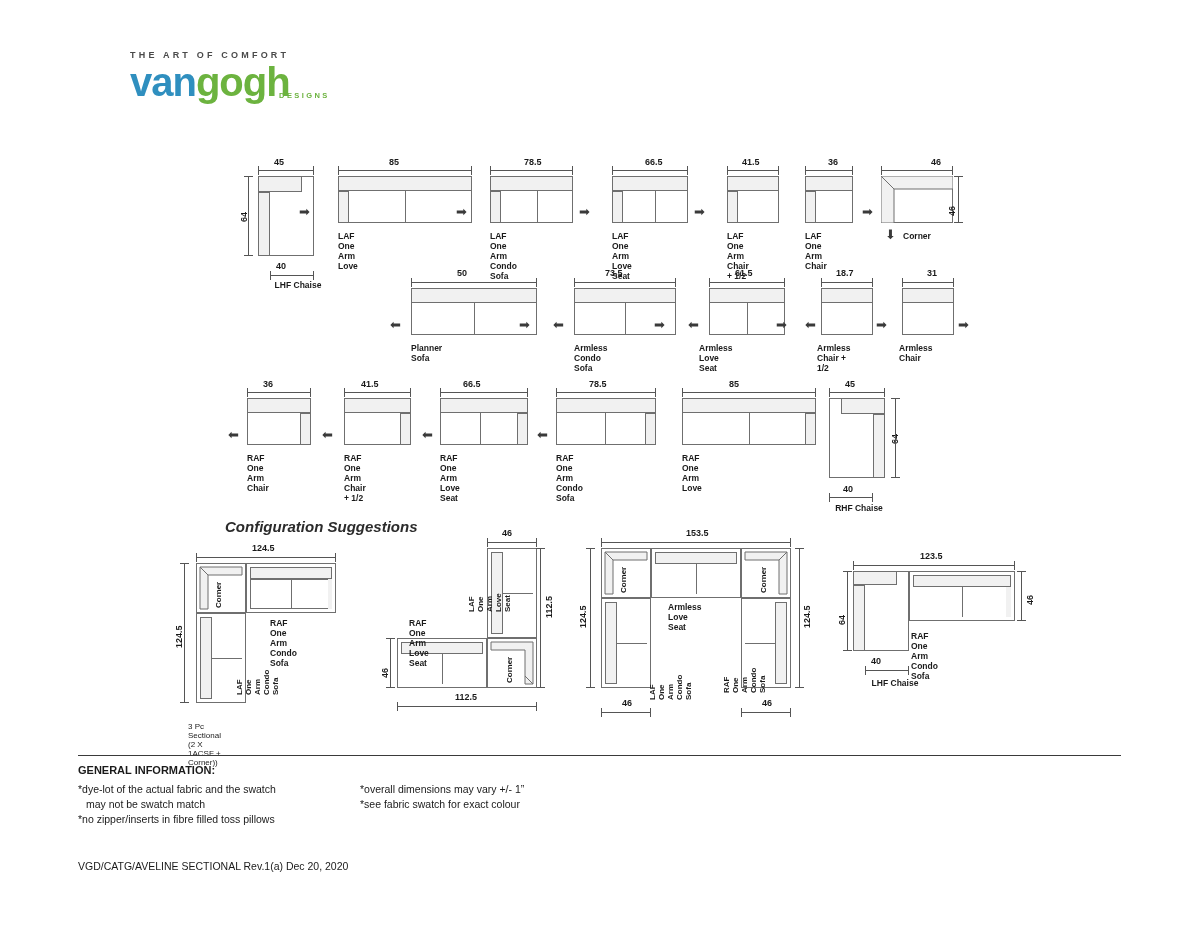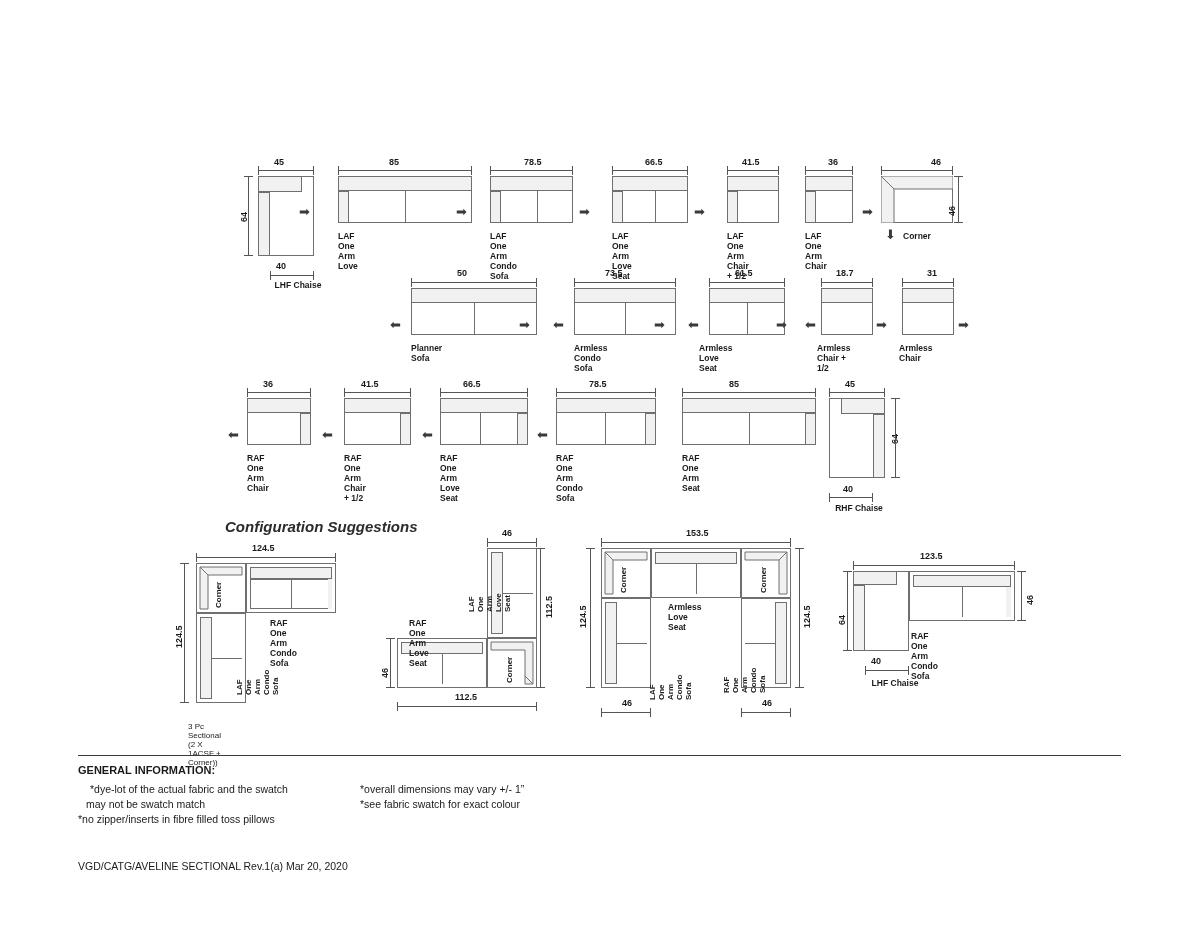--- a/index.html
+++ b/index.html
@@ -47,20 +47,29 @@
   .gen-l{position:absolute;font-size:10.5px;color:#1a1a1a;line-height:15px;}
   .footer{position:absolute;left:78px;top:860px;font-size:10.5px;color:#1a1a1a;}
 
   .note{position:absolute;font-size:8px;color:#1a1a1a;}
 </style>
 </head>
 <body>
 
 <div class="page">
 
+  <div class="logo">
+    <div class="logo-inner">
+      <div class="logo-tag">THE ART OF COMFORT</div>
+      <div class="logo-word">
+        <span class="van">van</span><span class="gogh">gogh</span>
+      </div>
+      <div class="logo-designs">DESIGNS</div>
+    </div>
+  </div>
 
 
   <div class="piece">
     <div class="dim" style="left:274px;top:157px;">45</div>
     <div class="dimline" style="left:258px;top:170px;width:56px;height:1px;"></div>
     <div class="tick" style="left:258px;top:166px;height:9px;"></div>
     <div class="tick" style="left:313px;top:166px;height:9px;"></div>
 
     <div class="dimv" style="left:239px;top:222px;">64</div>
     <div class="dimline" style="left:248px;top:176px;width:1px;height:80px;"></div>
@@ -285,21 +294,21 @@
 
   <div class="piece">
     <div class="dim" style="left:729px;top:379px;">85</div>
     <div class="dimline" style="left:682px;top:392px;width:134px;height:1px;"></div>
     <div class="tick" style="left:682px;top:388px;height:9px;"></div>
     <div class="tick" style="left:815px;top:388px;height:9px;"></div>
     <div class="frame" style="left:682px;top:398px;width:134px;height:47px;"></div>
     <div class="fill" style="left:682px;top:398px;width:134px;height:15px;"></div>
     <div class="fill" style="left:805px;top:413px;width:11px;height:32px;"></div>
     <div class="dimline" style="left:749px;top:413px;width:1px;height:32px;background:#6f6f6f;"></div>
-    <div class="cap" style="left:682px;top:453px;">RAF One Arm Seat</div>
+    <div class="cap" style="left:682px;top:453px;">RAF One Arm Love</div>
   </div>
 
   <div class="piece">
     <div class="dim" style="left:845px;top:379px;">45</div>
     <div class="dimline" style="left:829px;top:392px;width:56px;height:1px;"></div>
     <div class="tick" style="left:829px;top:388px;height:9px;"></div>
     <div class="tick" style="left:884px;top:388px;height:9px;"></div>
     <div class="frame" style="left:829px;top:398px;width:56px;height:80px;"></div>
     <div class="fill" style="left:841px;top:398px;width:44px;height:16px;"></div>
     <div class="fill" style="left:873px;top:414px;width:12px;height:64px;"></div>
@@ -478,20 +487,20 @@
     <div class="cap" style="left:911px;top:631px;">RAF One Arm Condo Sofa</div>
 
     <div class="dimv" style="left:1025px;top:605px;">46</div>
     <div class="dimline" style="left:1021px;top:571px;width:1px;height:50px;"></div>
     <div class="tickh" style="left:1017px;top:571px;width:9px;"></div>
     <div class="tickh" style="left:1017px;top:620px;width:9px;"></div>
   </div>
 
   <div class="hr"></div>
   <div class="gen-title">GENERAL INFORMATION:</div>
-  <div class="gen-l" style="left:78px;top:782px;margin-left:12px;">*dye-lot of the actual fabric and the swatch</div>
+  <div class="gen-l" style="left:78px;top:782px;">*dye-lot of the actual fabric and the swatch</div>
   <div class="gen-l" style="left:86px;top:797px;">may not be swatch match</div>
   <div class="gen-l" style="left:78px;top:812px;">*no zipper/inserts in fibre filled toss pillows</div>
   <div class="gen-l" style="left:360px;top:782px;">*overall dimensions may vary +/- 1”</div>
   <div class="gen-l" style="left:360px;top:797px;">*see fabric swatch for exact colour</div>
-  <div class="footer">VGD/CATG/AVELINE SECTIONAL Rev.1(a) Mar 20, 2020</div>
+  <div class="footer">VGD/CATG/AVELINE SECTIONAL Rev.1(a) Dec 20, 2020</div>
 
 </div>
 
 </body></html>

